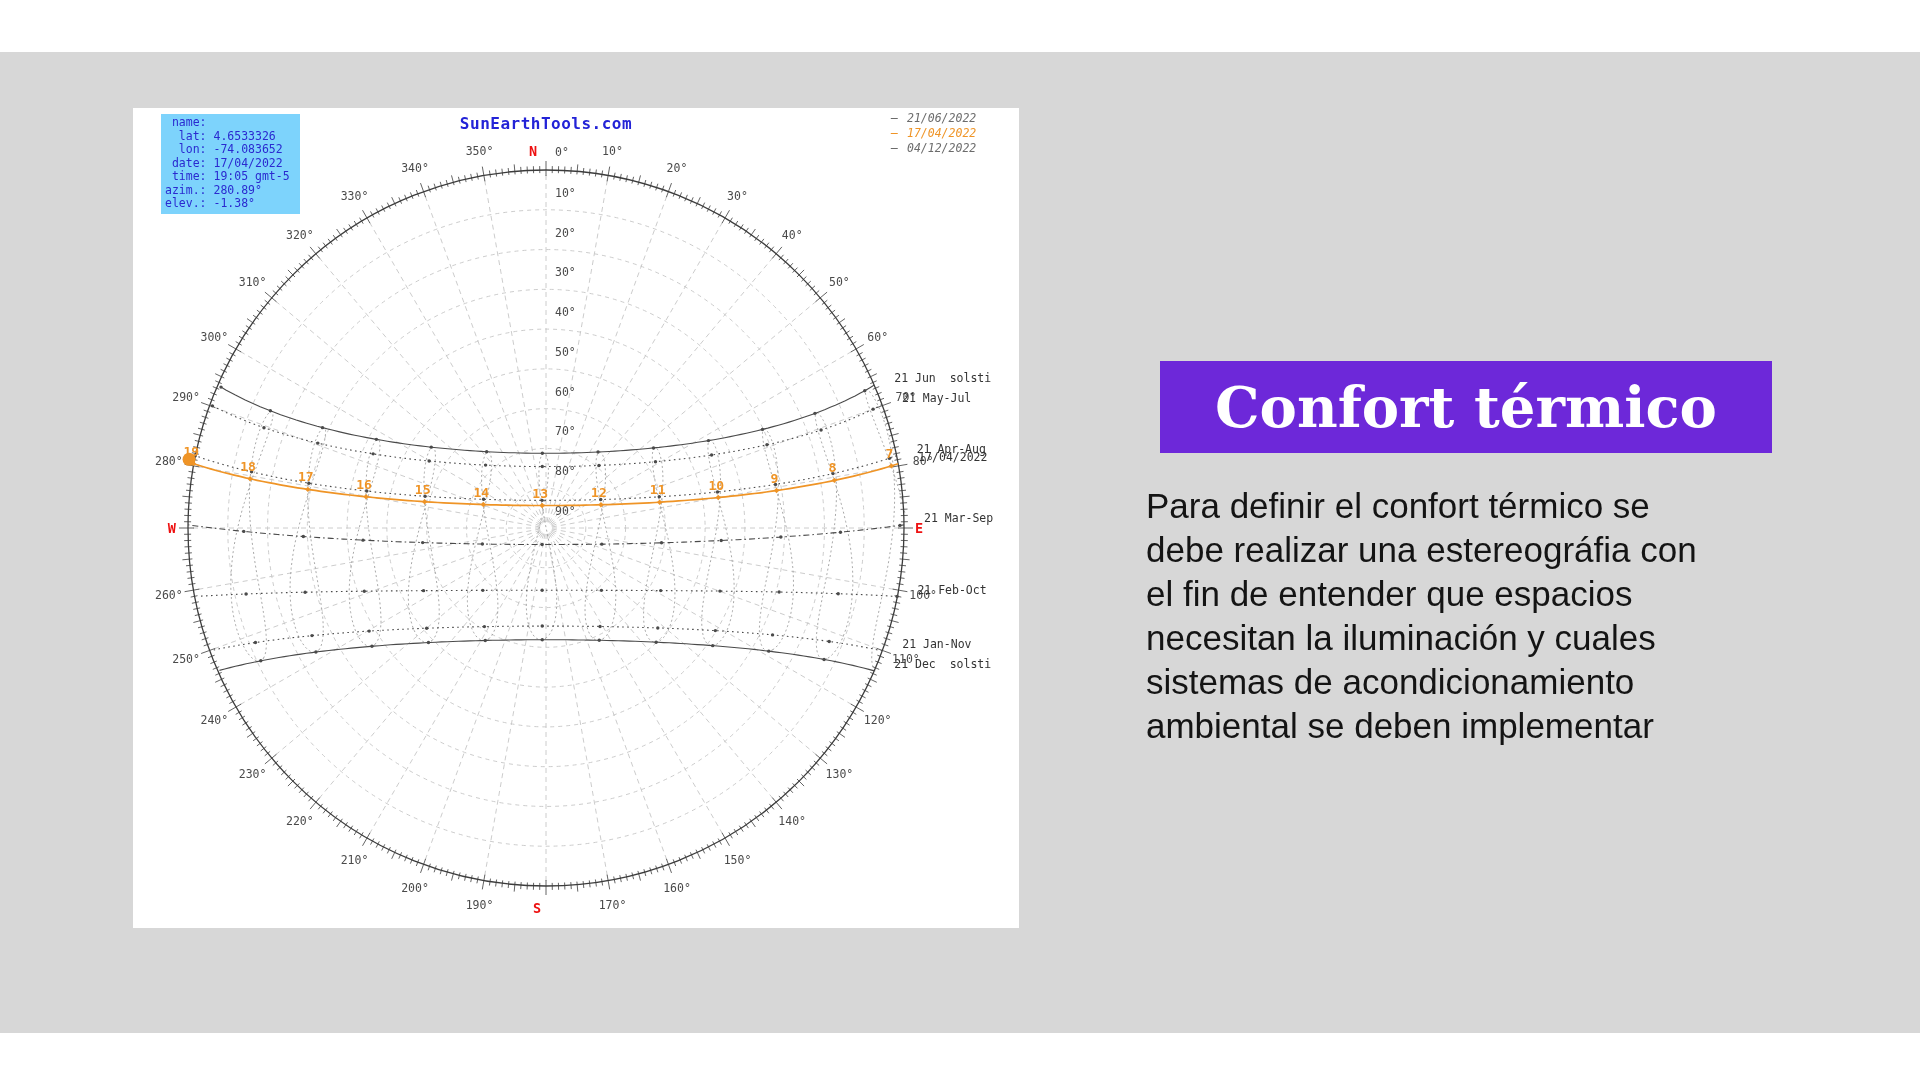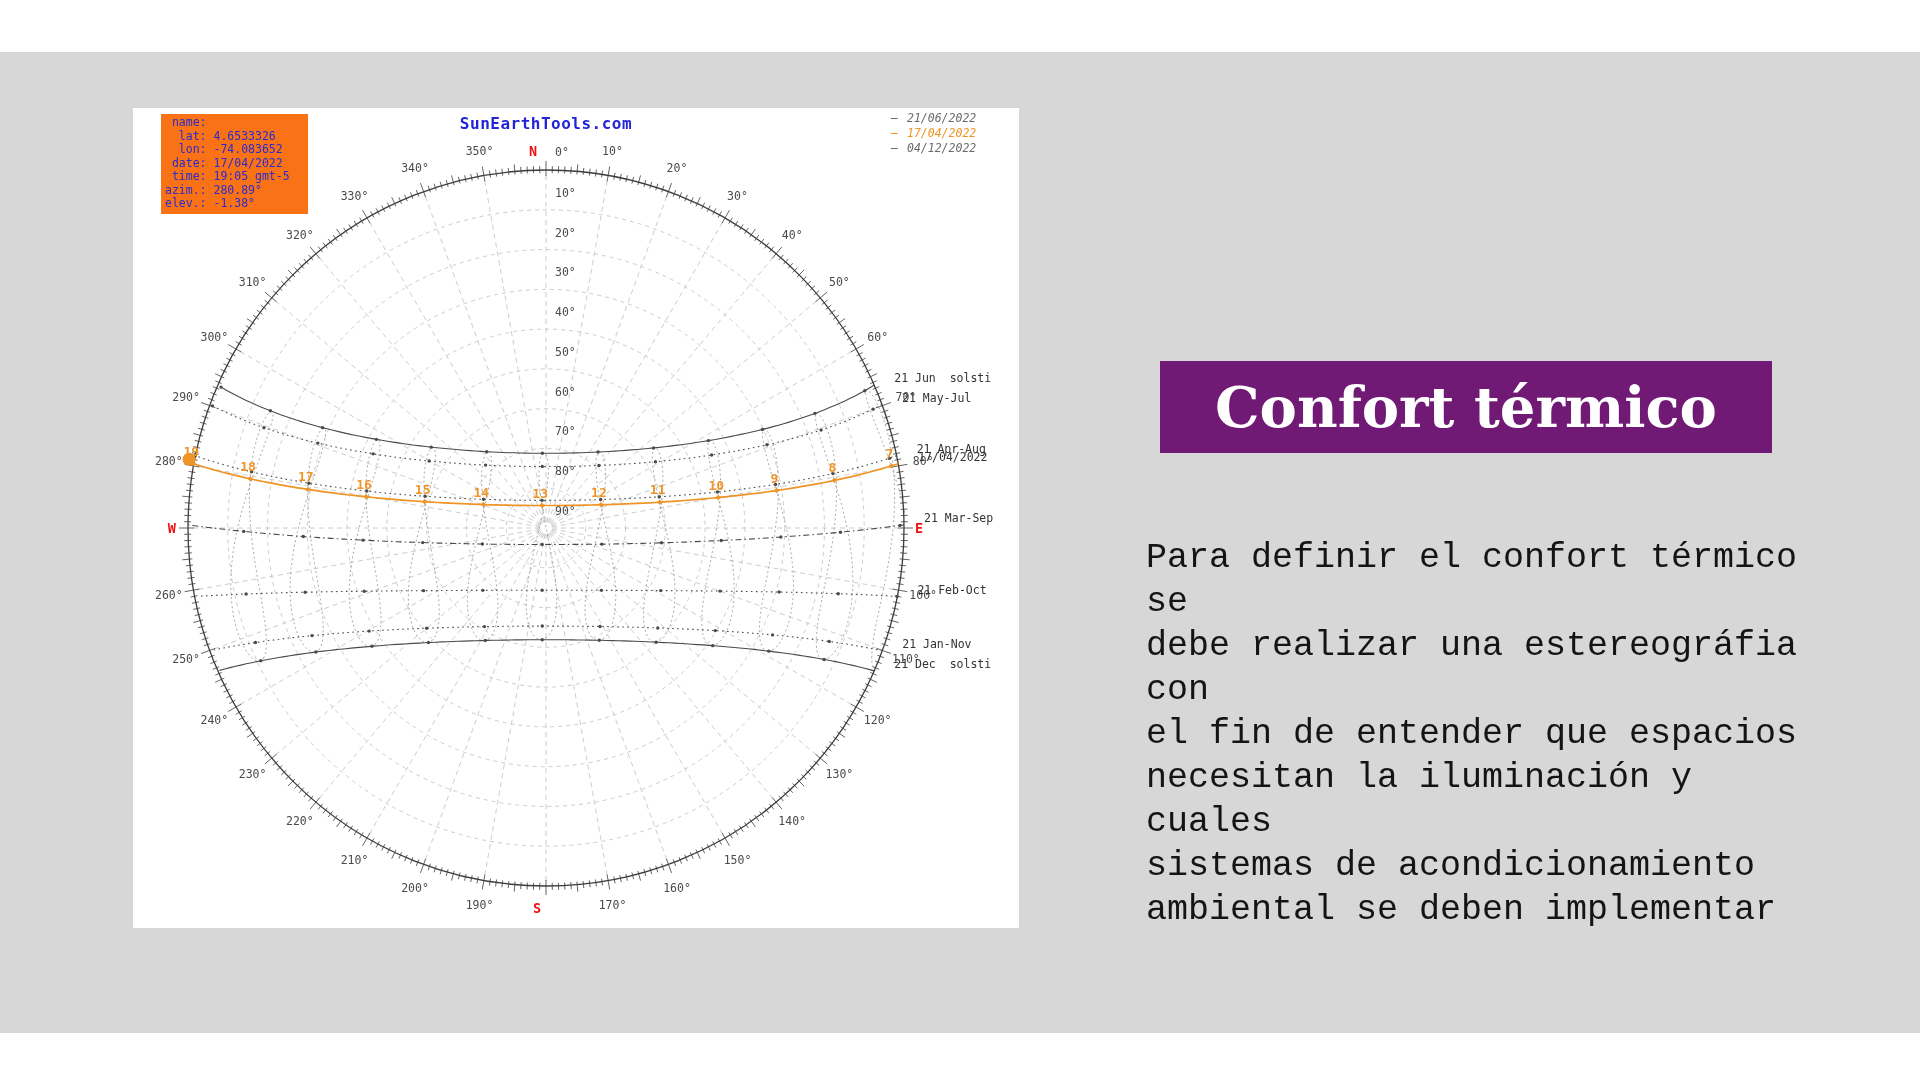--- a/index.html
+++ b/index.html
@@ -4,32 +4,32 @@
 <style>
   html,body{margin:0;padding:0;}
   body{width:1920px;height:1080px;position:relative;overflow:hidden;
        background:#ffffff;font-family:"DejaVu Sans",sans-serif;}
   .band{position:absolute;left:0;top:52px;width:1920px;height:981px;background:#d7d7d7;}
   .chart-panel{position:absolute;left:133px;top:108px;width:886px;height:820px;background:#ffffff;}
   .chart-panel svg{position:absolute;left:0;top:0;}
   svg text{font-family:"DejaVu Sans Mono",monospace;}
   .chart-title{position:absolute;left:413px;top:6px;transform:translateX(-50%);
        font-family:"DejaVu Sans Mono",monospace;font-size:16px;font-weight:bold;letter-spacing:.5px;text-align:center;}
-  .info-box{position:absolute;left:28px;top:6px;margin:0;background:#f97316;padding:2px 18px 3px 4px;
+  .info-box{position:absolute;left:28px;top:6px;margin:0;background:#7dd3fc;padding:2px 10px 3px 4px;
        font-family:"DejaVu Sans Mono",monospace;font-size:11.5px;line-height:13.5px;white-space:pre;}
   .legend{position:absolute;left:758px;top:3px;font-family:"DejaVu Sans Mono",monospace;
        font-size:11.5px;line-height:15px;}
   .legend-row{white-space:pre;font-style:italic;}
   .legend-dash{display:inline-block;width:16px;}
   .title-box{position:absolute;left:1160px;top:361px;width:612px;height:92px;background:#000000;
        display:flex;align-items:center;justify-content:center;}
   .title-box span{font-family:"DejaVu Serif","Liberation Serif",serif;font-weight:bold;
        font-size:56px;color:#ffffff;white-space:nowrap;}
-  .paragraph{position:absolute;left:1146px;top:536px;width:680px;
-       font-family:Liberation Mono, monospace;font-size:35px;line-height:44px;
+  .paragraph{position:absolute;left:1146px;top:484px;width:680px;
+       font-family:Liberation Sans, sans-serif;font-size:35px;line-height:44px;
        color:#141414;white-space:pre-line;}
 </style>
 </head>
 <body>
 
 <div class="band" style="background: rgb(215, 215, 215);"></div>
 
 <div class="chart-panel">
   <svg id="sunsvg" width="886" height="820" viewBox="0 0 886 820">
       <g>
@@ -289,21 +289,21 @@
  time: 19:05 gmt-5
 azim.: 280.89°
 elev.: -1.38°</pre>
   <div class="legend">
     <div class="legend-row" style="color: rgb(107, 107, 107);"><span class="legend-dash">–</span><span>21/06/2022</span></div>
     <div class="legend-row" style="color: rgb(239, 148, 38);"><span class="legend-dash">–</span><span>17/04/2022</span></div>
     <div class="legend-row" style="color: rgb(107, 107, 107);"><span class="legend-dash">–</span><span>04/12/2022</span></div>
   </div>
 </div>
 
-<div class="title-box" style="background: #701a75; align-items: center;">
+<div class="title-box" style="background: #6d28d9; align-items: center;">
   <span style="color: rgb(255, 255, 255);">Confort térmico</span>
 </div>
 
 <div class="paragraph">Para definir el confort térmico se
 debe realizar una estereográfia con
 el fin de entender que espacios
 necesitan la iluminación y cuales
 sistemas de acondicionamiento
 ambiental se deben implementar</div>
 

